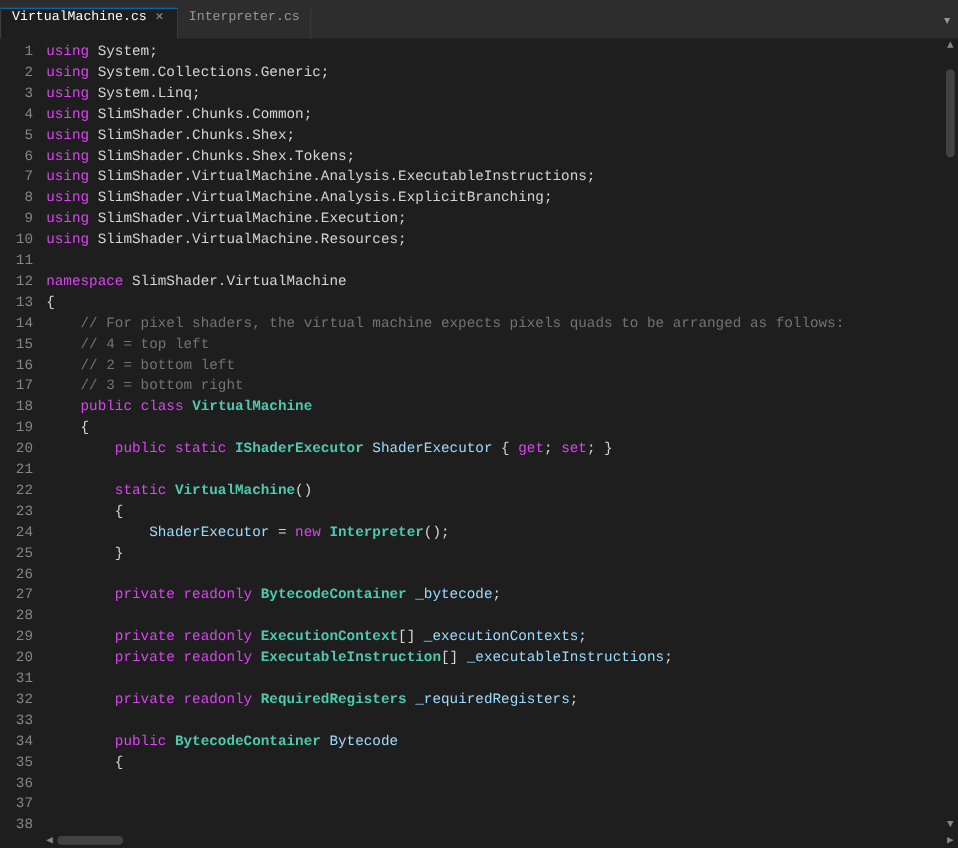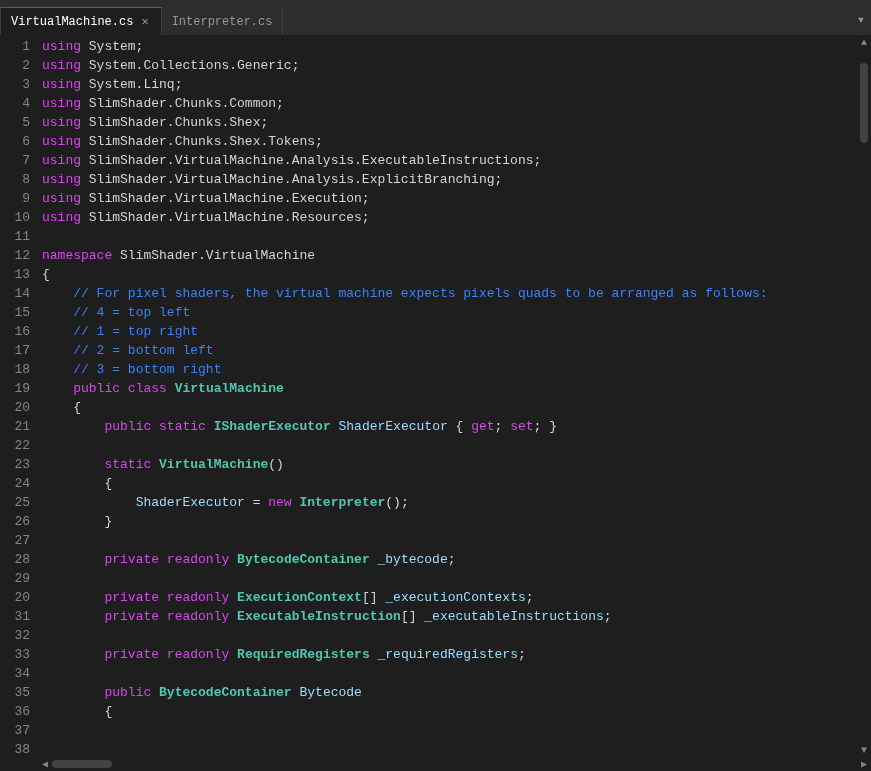--- a/index.html
+++ b/index.html
@@ -28,21 +28,21 @@
       background: #2d2d2d;
       height: 35px;
       padding-top: 5px;
       padding-left: 0;
       flex-shrink: 0;
       position: relative;
     }
 
     .tab {
       display: flex;
-      align-items: center;
+      align-items: flex-start;
       padding: 0 10px;
       height: 28px;
       font-size: 12px;
       cursor: pointer;
       background: #2d2d2d;
       color: #969696;
       border-top: 1px solid transparent;
       border-right: 1px solid #3f3f3f;
       white-space: nowrap;
       gap: 6px;
@@ -198,21 +198,21 @@
       display: flex;
       align-items: center;
       justify-content: center;
       color: #858585;
       font-size: 10px;
     }
 
     
     .kw { color: #d946ef; }       
     .type { color: #4ec9b0; font-weight: bold; }
-    .comment { color: #3b82f6; text-align: center; }
+    .comment { color: #737373; text-align: center; }
     .plain { color: #d4d4d4; }
     .prop { color: #9cdcfe; }
   </style>
 </head>
 <body>
 
 <div class="editor-container">
 
   <div class="tab-bar">
     <div class="tab active">
@@ -277,21 +277,20 @@
         <div class="code-line"><span class="kw">using</span><span class="plain"> SlimShader.Chunks.Shex.Tokens;</span></div>
         <div class="code-line"><span class="kw">using</span><span class="plain"> SlimShader.VirtualMachine.Analysis.ExecutableInstructions;</span></div>
         <div class="code-line"><span class="kw">using</span><span class="plain"> SlimShader.VirtualMachine.Analysis.ExplicitBranching;</span></div>
         <div class="code-line"><span class="kw">using</span><span class="plain"> SlimShader.VirtualMachine.Execution;</span></div>
         <div class="code-line"><span class="kw">using</span><span class="plain"> SlimShader.VirtualMachine.Resources;</span></div>
         <div class="code-line"><span class="plain"></span></div>
         <div class="code-line"><span class="kw">namespace</span><span class="plain"> SlimShader.VirtualMachine</span></div>
         <div class="code-line"><span class="plain">{</span></div>
         <div class="code-line"><span class="plain">    </span><span class="comment">// For pixel shaders, the virtual machine expects pixels quads to be arranged as follows:</span></div>
         <div class="code-line"><span class="plain">    </span><span class="comment">// 4 = top left</span></div>
-        <div class="code-line"><span class="plain">    </span><span class="comment">// 1 = top right</span></div>
         <div class="code-line"><span class="plain">    </span><span class="comment">// 2 = bottom left</span></div>
         <div class="code-line"><span class="plain">    </span><span class="comment">// 3 = bottom right</span></div>
         <div class="code-line"><span class="plain">    </span><span class="kw">public</span><span class="plain"> </span><span class="kw">class</span><span class="plain"> </span><span class="type">VirtualMachine</span></div>
         <div class="code-line"><span class="plain">    {</span></div>
         <div class="code-line"><span class="plain">        </span><span class="kw">public</span><span class="plain"> </span><span class="kw">static</span><span class="plain"> </span><span class="type">IShaderExecutor</span><span class="plain"> </span><span class="prop">ShaderExecutor</span><span class="plain"> { </span><span class="kw">get</span><span class="plain">; </span><span class="kw">set</span><span class="plain">; }</span></div>
         <div class="code-line"><span class="plain"></span></div>
         <div class="code-line"><span class="plain">        </span><span class="kw">static</span><span class="plain"> </span><span class="type">VirtualMachine</span><span class="plain">()</span></div>
         <div class="code-line"><span class="plain">        {</span></div>
         <div class="code-line"><span class="plain">            </span><span class="prop">ShaderExecutor</span><span class="plain"> = </span><span class="kw">new</span><span class="plain"> </span><span class="type">Interpreter</span><span class="plain">();</span></div>
         <div class="code-line"><span class="plain">        }</span></div>

